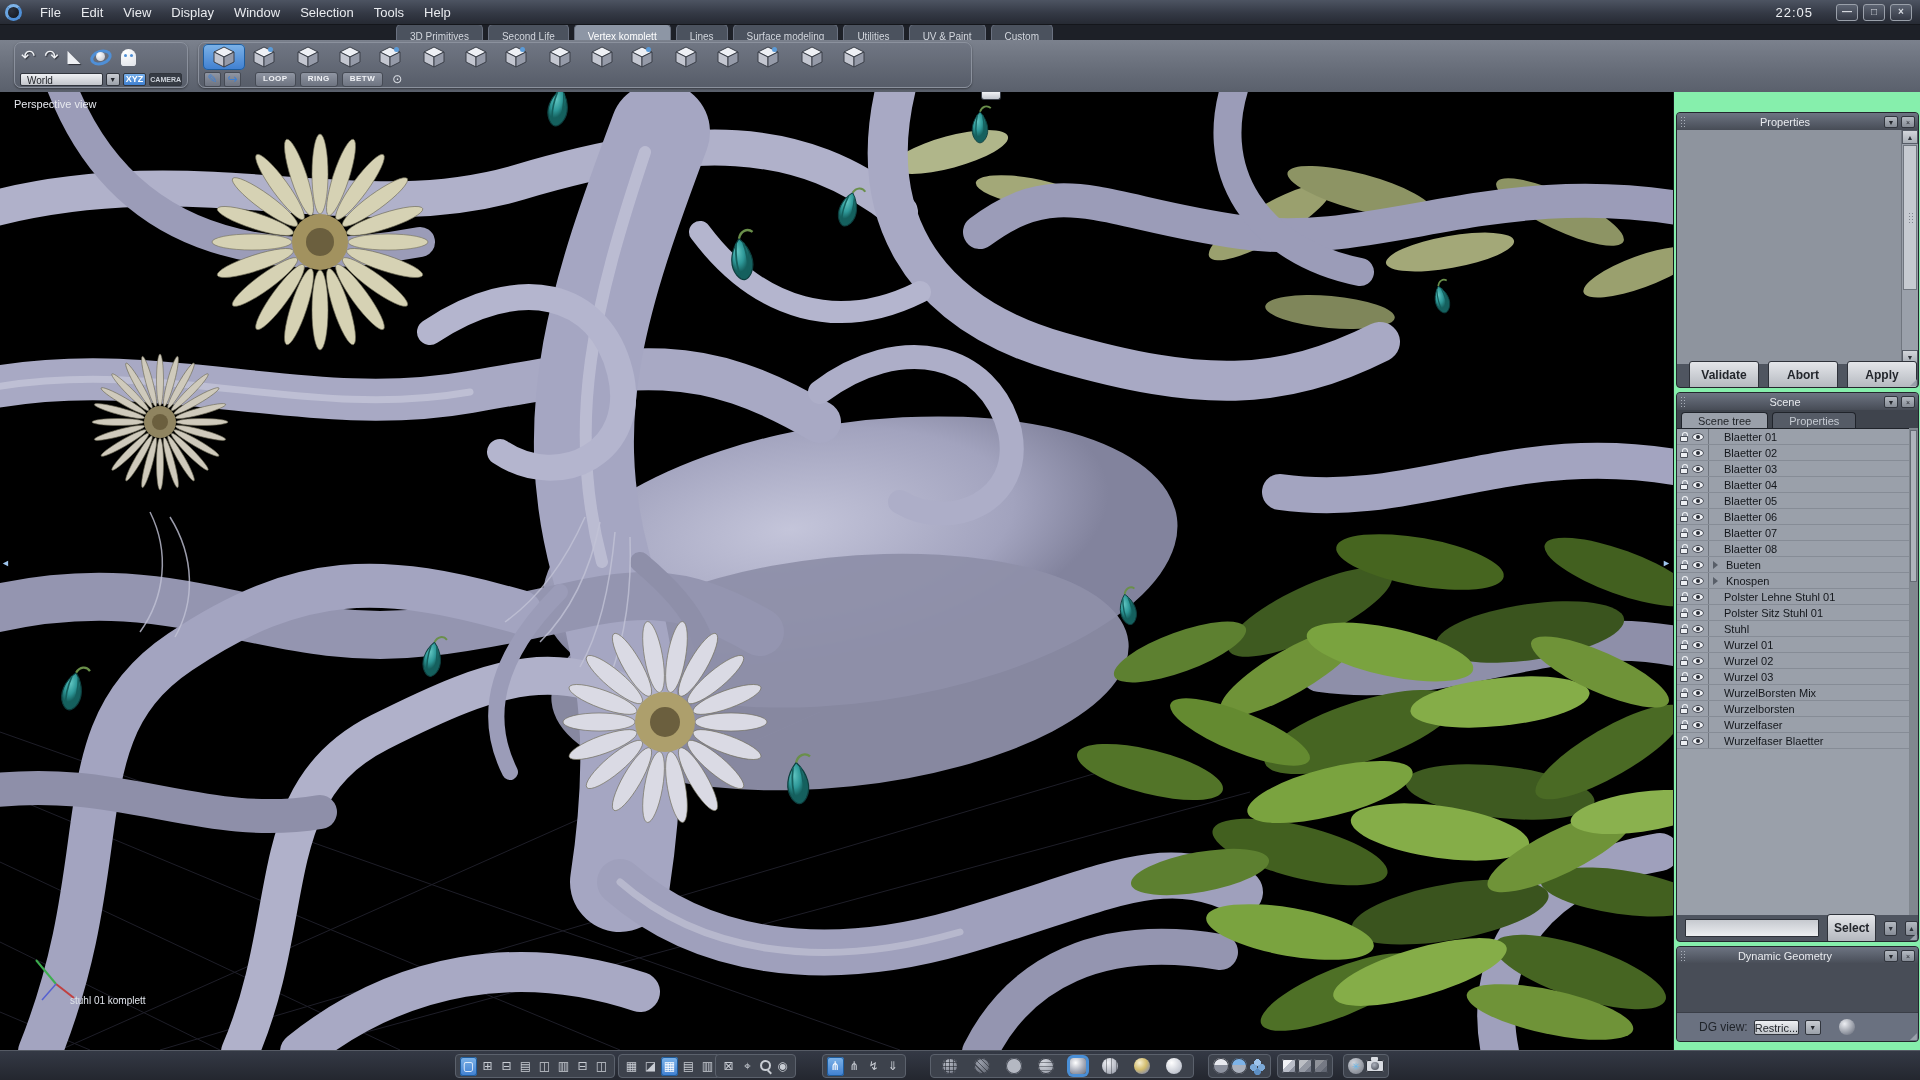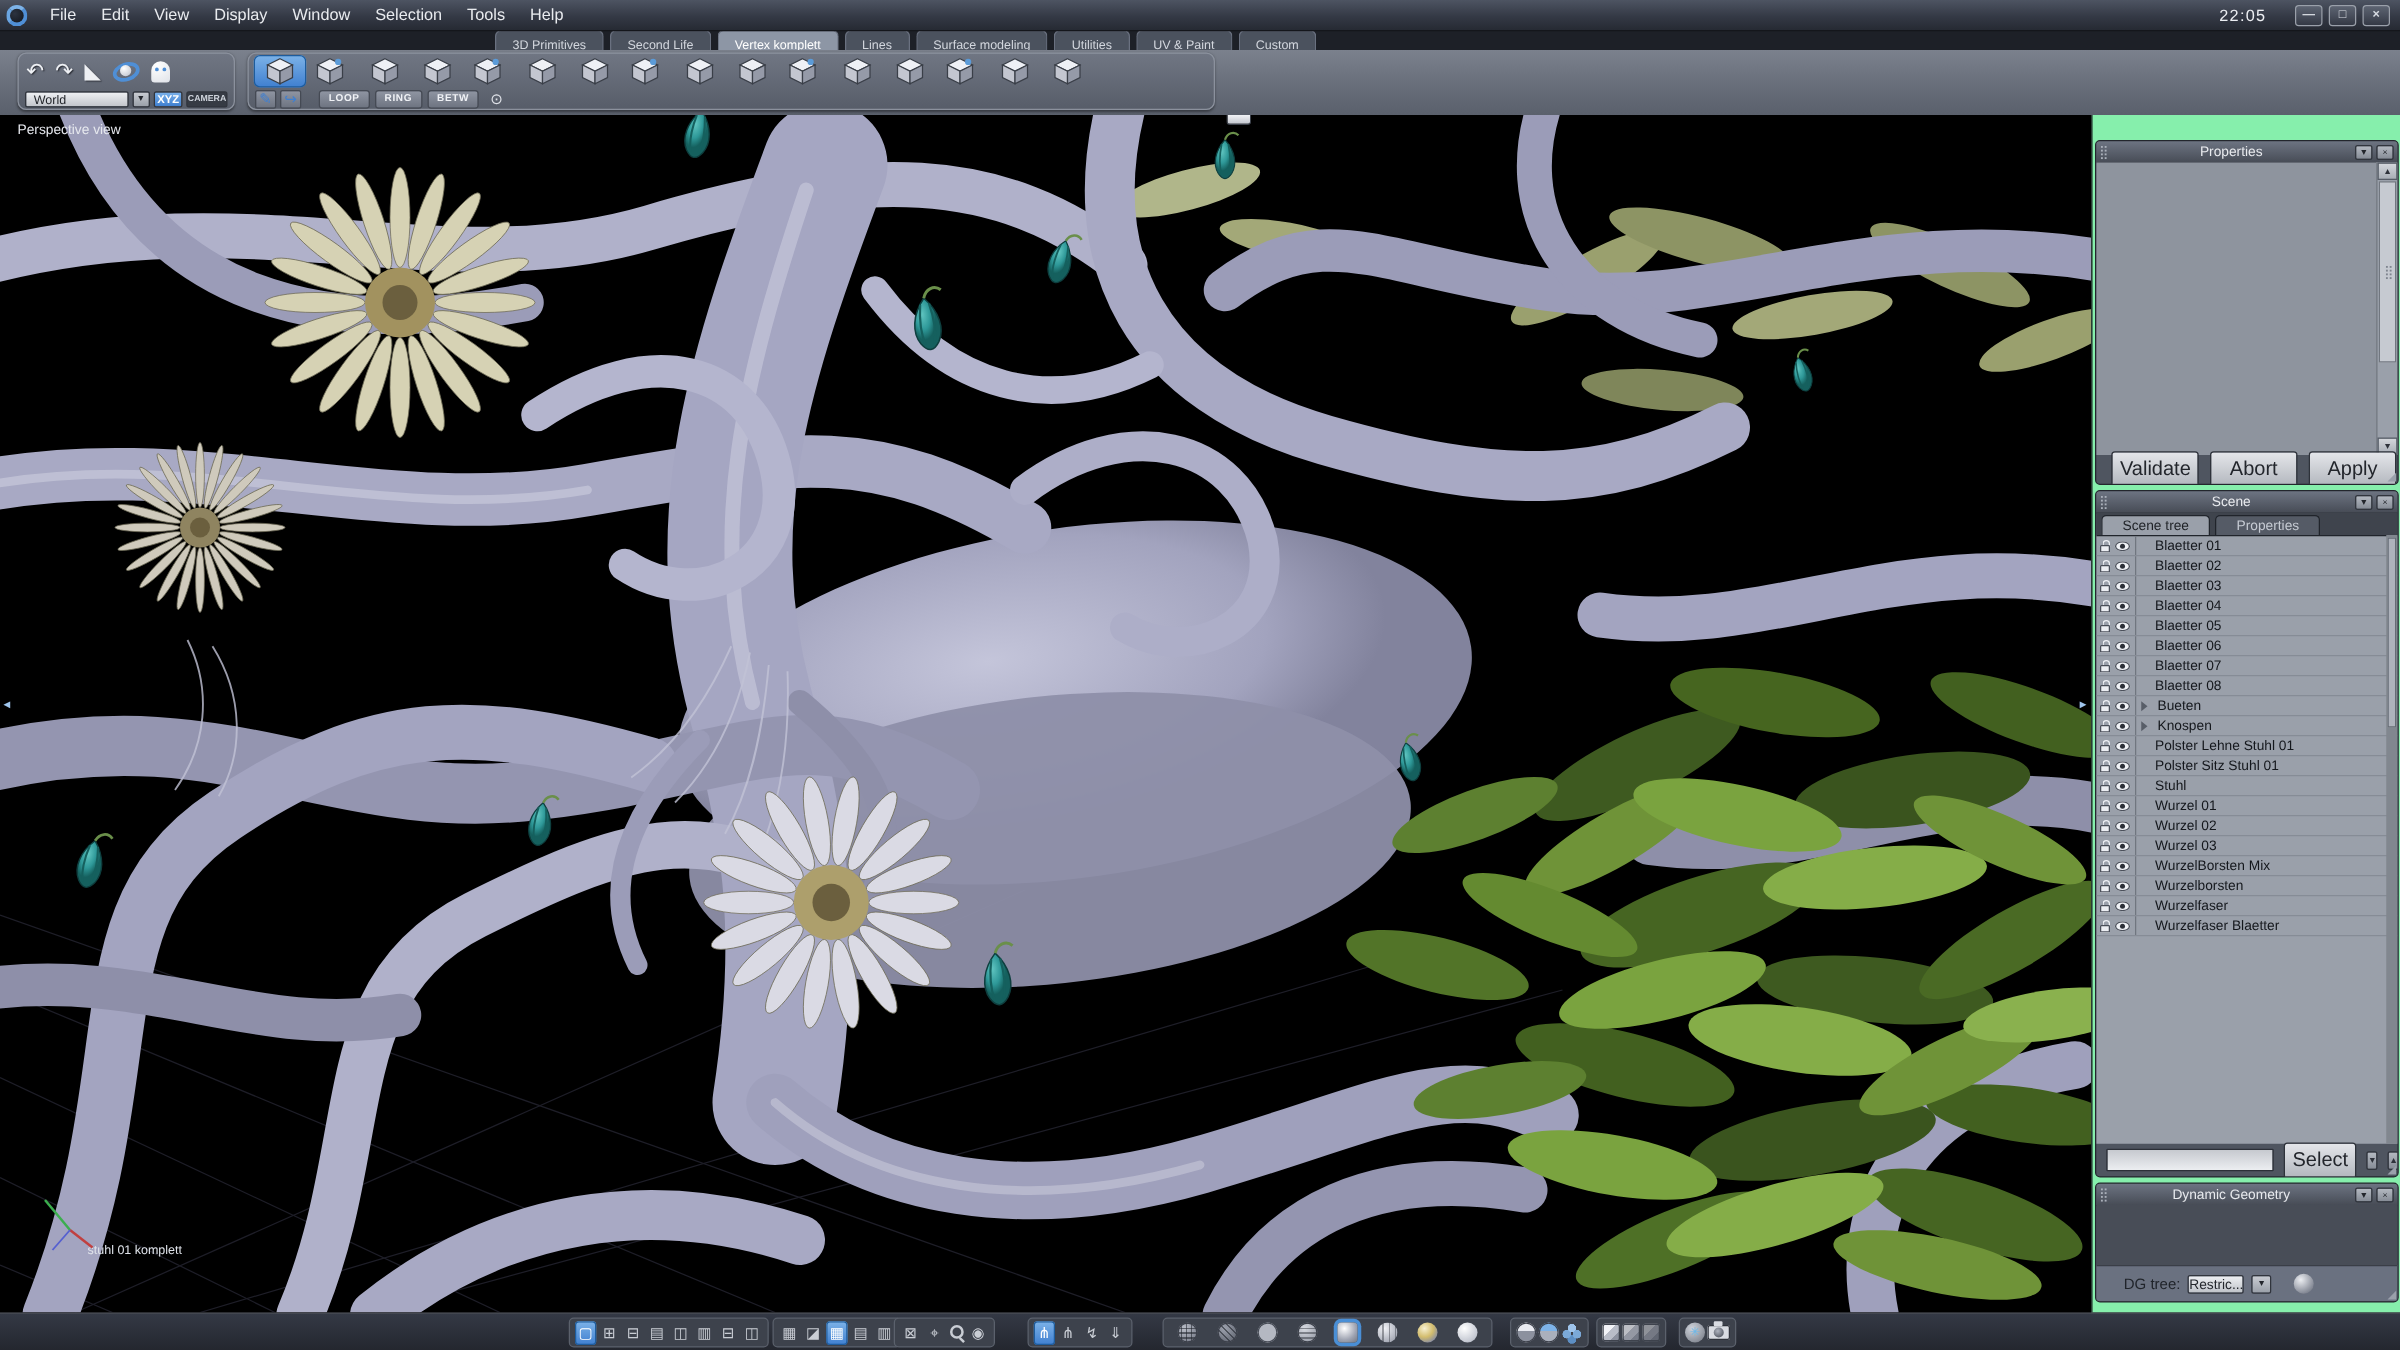--- a/index.html
+++ b/index.html
@@ -106,21 +106,21 @@
     border:1px solid #565c66;font-size:7px;line-height:13px;text-align:center;color:#2e323a;
     box-sizing:border-box;}
   .sarr.up{top:0;} .sarr.down{bottom:0;}
   .sthumb{position:absolute;left:1px;right:1px;top:15px;height:62%;background:#c6cad1;
     border:1px solid #70767f;box-sizing:border-box;}
   .sthumb::after{content:"";position:absolute;left:4px;top:50%;margin-top:-6px;width:6px;height:12px;
     background:radial-gradient(circle,#7f858f 32%,transparent 38%);background-size:3px 3px;}
   #prop-btnrow{position:absolute;left:0;right:0;bottom:0;height:23px;display:flex;
     align-items:center;gap:9px;padding-left:12px;}
   .std-btn{height:29px;background:linear-gradient(#e4e6ea,#b2b6bd);border:1px solid #2e323a;
-    border-radius:3px;color:#23262c;font-size:16px;line-height:15px;text-align:center;}
+    border-radius:3px;color:#23262c;font-size:12px;line-height:15px;text-align:center;font-weight:bold;}
   .std-btn.pbtn{width:70px;}
   .rgrip{position:absolute;right:1px;bottom:0;color:#9aa0ab;font-size:9px;}
   #scene-panel{top:300px;height:550px;}
   #scene-tabs{position:absolute;top:17px;left:0;right:0;height:18px;background:#3f444d;
     display:flex;align-items:flex-end;padding-left:4px;gap:4px;}
   .stab{border:1px solid #20242b;border-bottom:none;border-radius:4px 4px 0 0;
     padding:2px 16px;font-size:11px;height:16px;box-sizing:border-box;}
   .stab.active{background:#9aa0aa;color:#1e2126;}
   .stab:not(.active){background:#555b66;color:#c6cbd3;}
   #tree{position:absolute;top:35px;left:0;right:0;bottom:26px;background:#9aa0aa;
@@ -807,21 +807,21 @@
 
     <div class="panel" id="dg-panel">
       <div class="phead">
         <span class="grip"></span>
         <span class="ptitle">Dynamic Geometry</span>
         <span class="phbtn">▼</span>
         <span class="phbtn">×</span>
       </div>
       <div id="dg-body"></div>
       <div id="dg-btnrow">
-        <span id="dg-label">DG tree:</span>
+        <span id="dg-label">DG view:</span>
         <span id="dg-select">Restric...</span>
         <span class="mini-btn" id="dg-drop">▼</span>
         <span id="dg-sphere"></span>
       </div>
       <span class="rgrip">◢</span>
     </div>
   </div>
 </div>
 
 <div id="bottombar">

